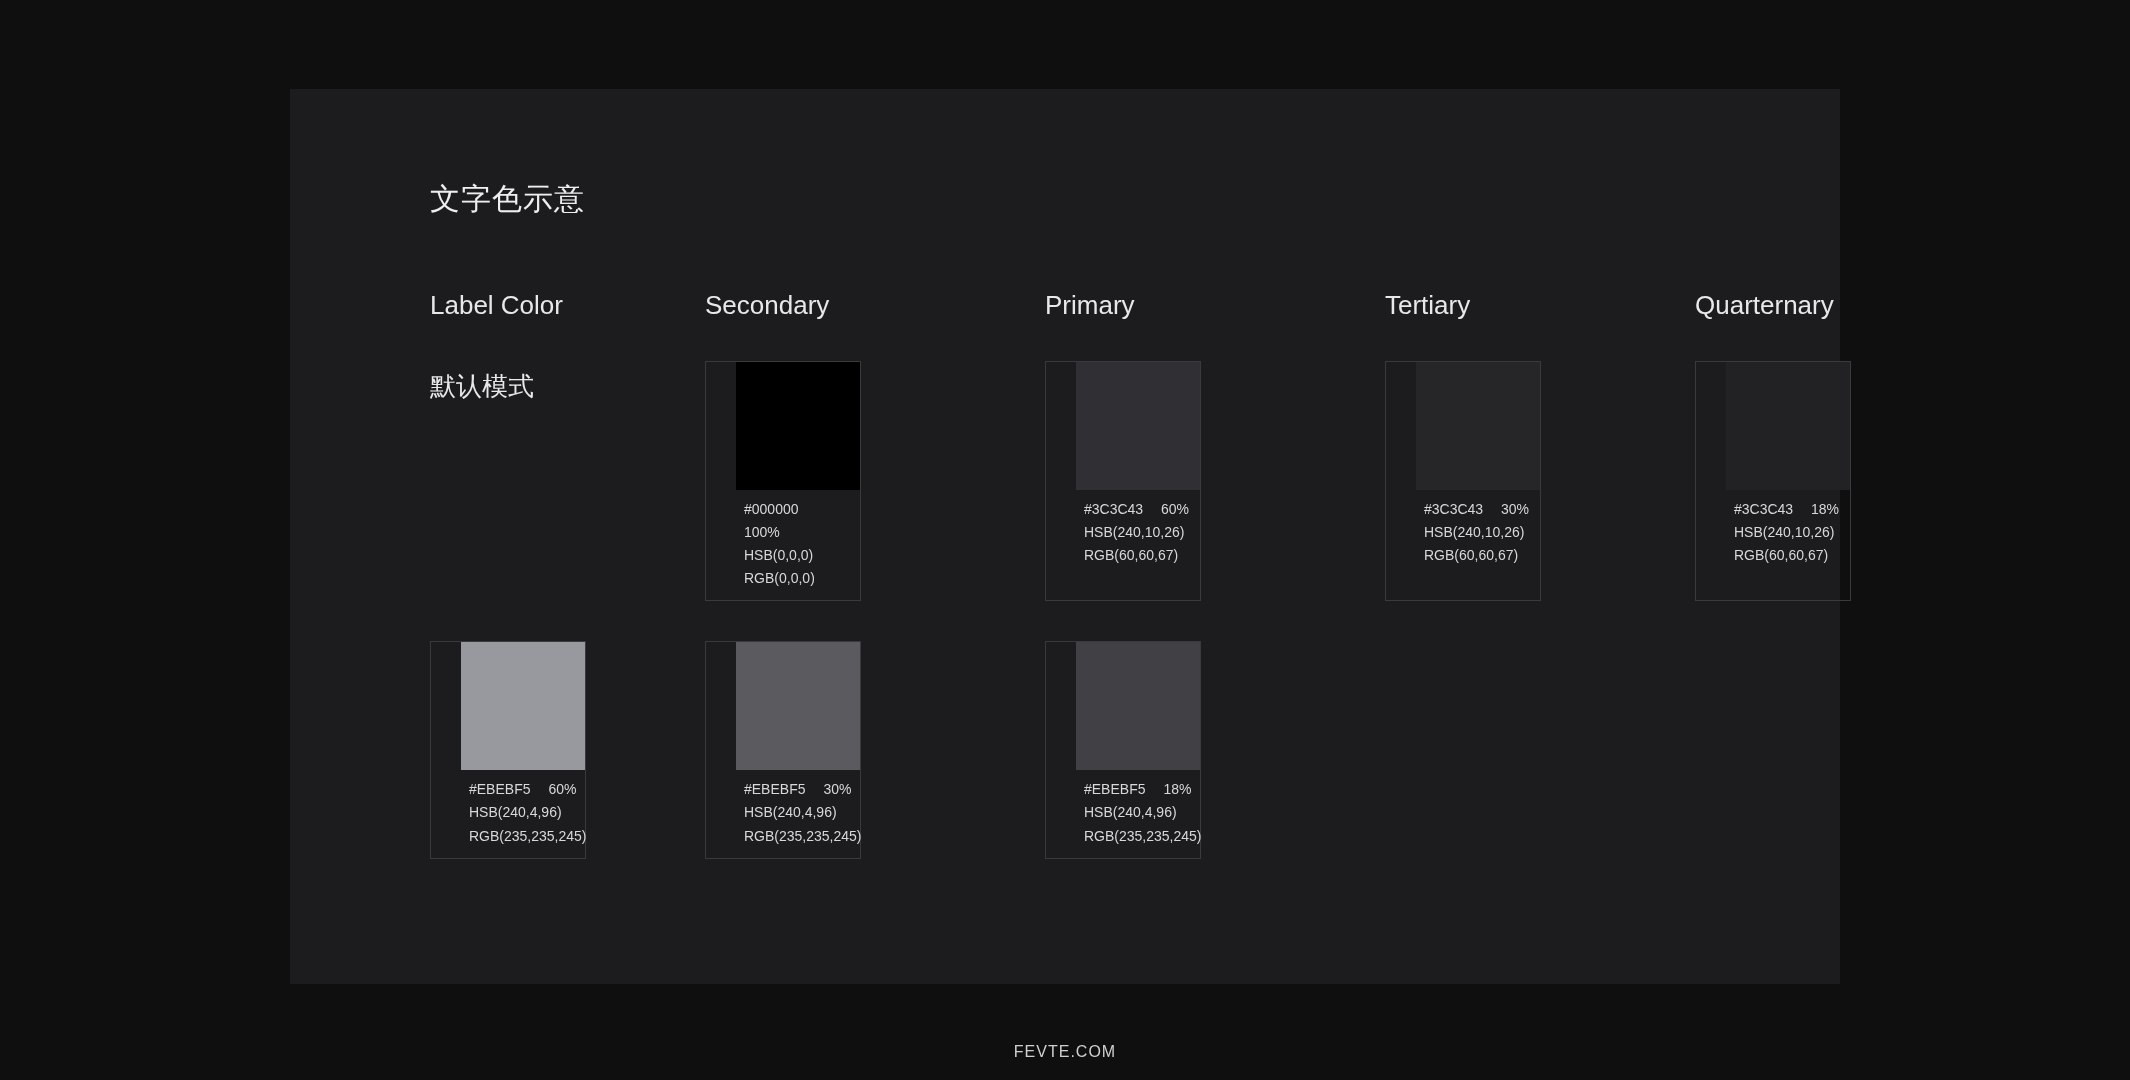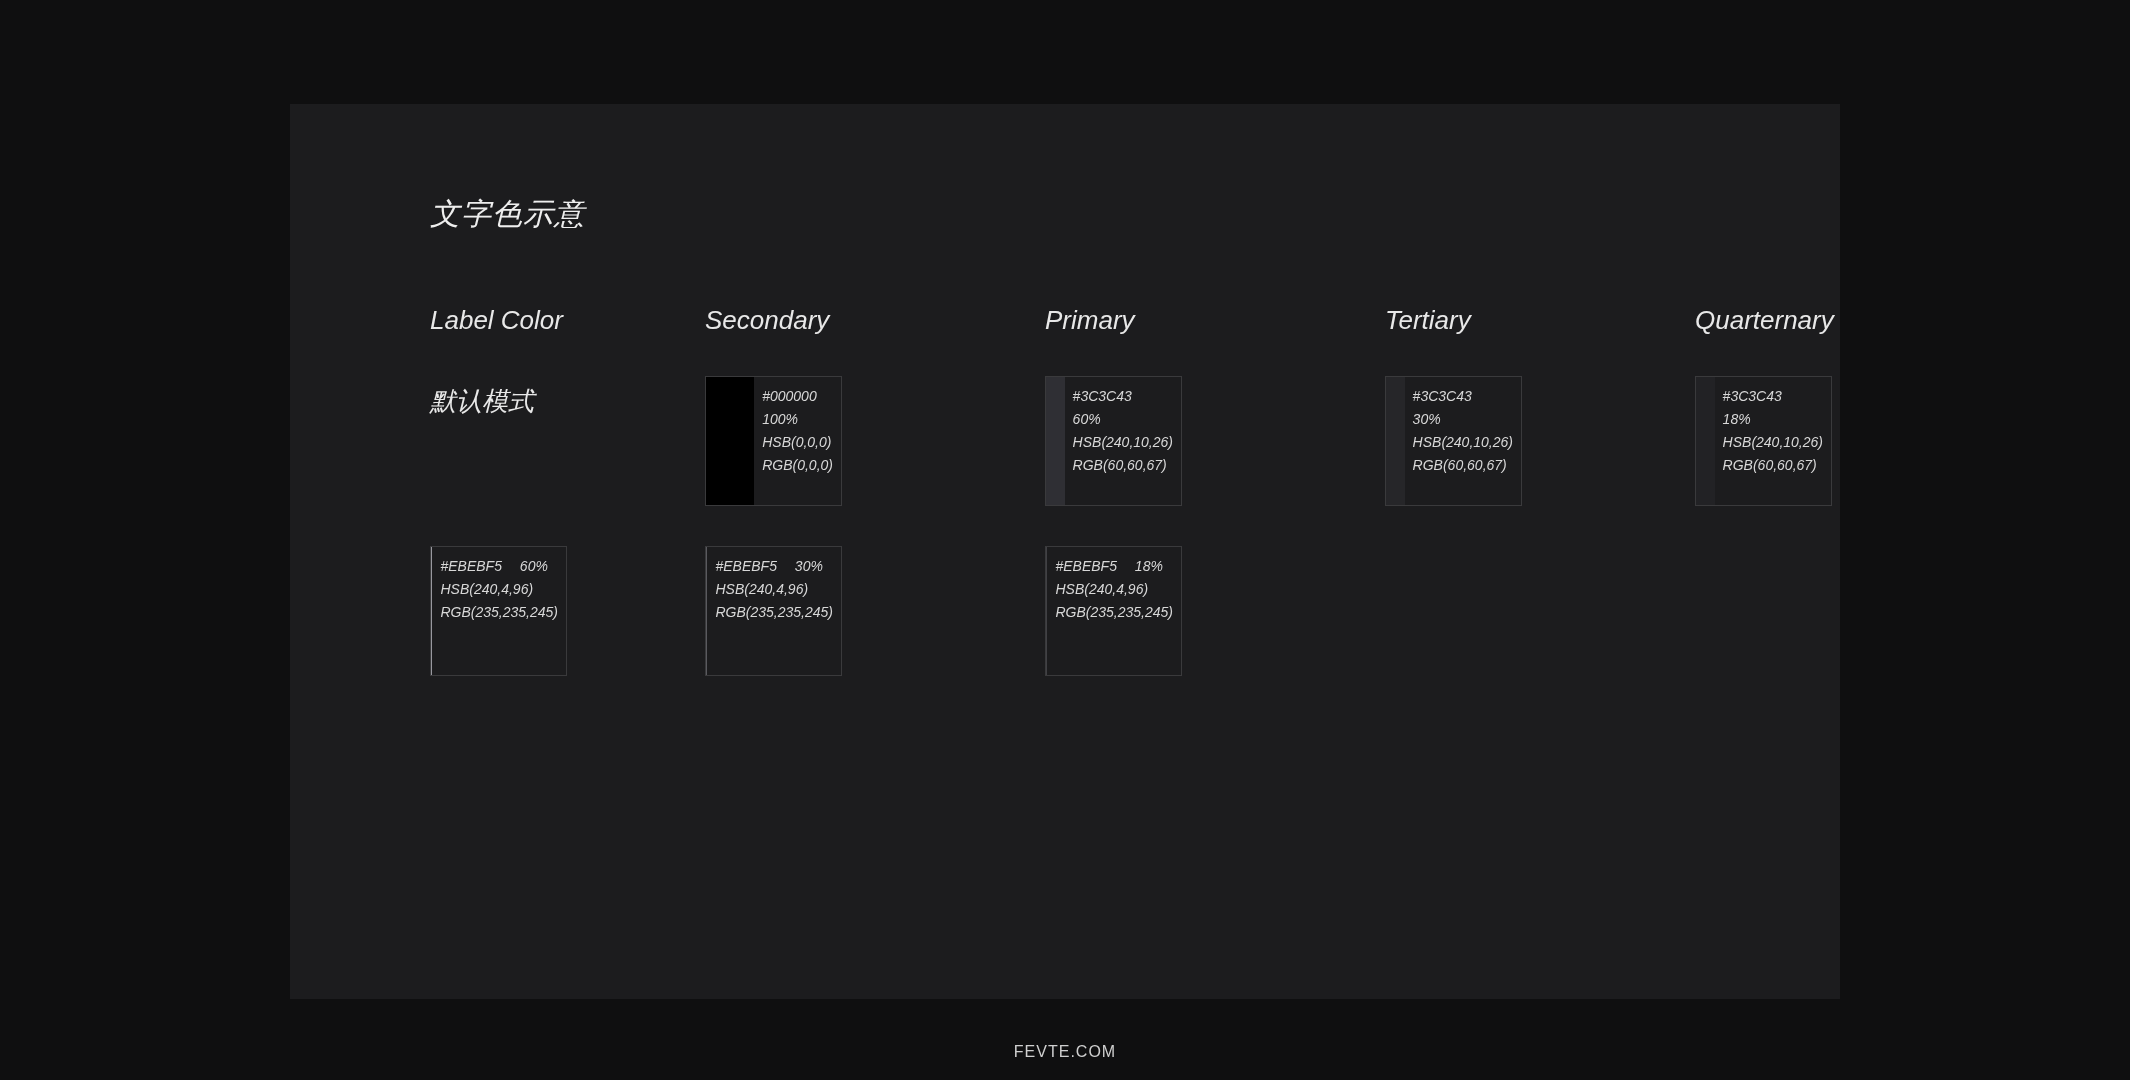--- a/index.html
+++ b/index.html
@@ -9,27 +9,26 @@
     height: 1080px;
     background: #0f0f10;
     font-family: "Helvetica Neue", Arial, "PingFang SC", "Microsoft YaHei", sans-serif;
     color: #e6e6e6;
     overflow: hidden;
   }
 
   .panel {
     position: absolute;
     left: 290px;
-    top: 104px;
+    top: 89px;
     width: 1550px;
     height: 895px;
     background: #1c1c1e;
     box-sizing: border-box;
     padding: 90px 140px 0 140px;
-    font-style: italic;
   }
 
   .title {
     font-size: 30px;
     font-weight: 400;
     color: #eeeeee;
     margin-bottom: 70px;
     letter-spacing: 1px;
   }
 
@@ -47,25 +46,26 @@
   }
 
   .row-label {
     font-size: 26px;
     font-weight: 400;
     color: #e8e8e8;
     padding-top: 8px;
   }
 
   .swatch-card {
-    width: 137px;
+    width: 156px;
     border: 1px solid #3a3a3c;
     box-sizing: border-box;
     display: flex;
-    flex-direction: row;
+    flex-direction: column;
+    padding-left: 30px;
   }
 
   .swatch-color {
     width: 100%;
     height: 128px;
   }
 
   .swatch-meta {
     padding: 8px 8px 10px 8px;
     font-size: 14px;

